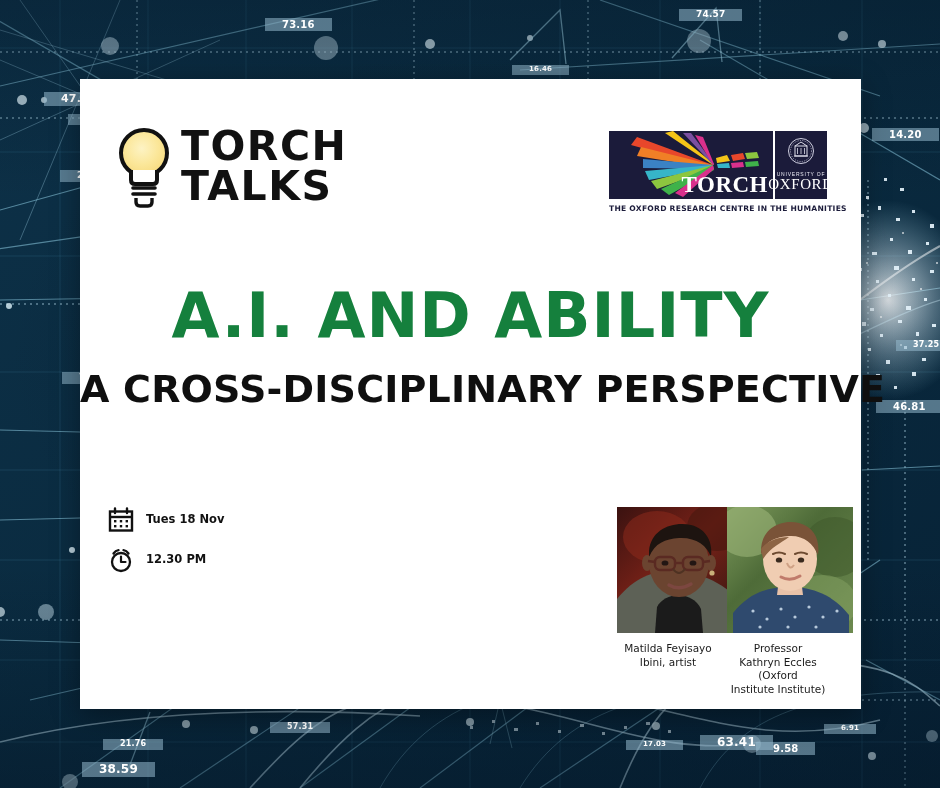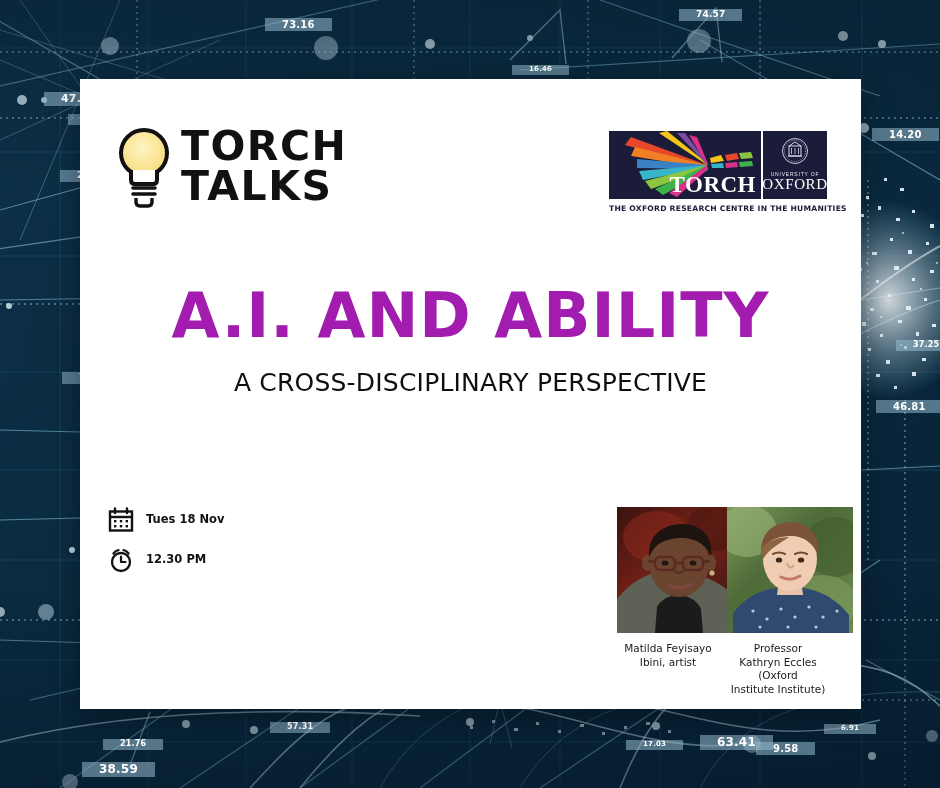--- a/index.html
+++ b/index.html
@@ -67,21 +67,21 @@
 
   
   .logo-block { position: absolute; right: 34px; top: 52px; width: 218px; }
   .logo-bars { display: flex; height: 68px; }
   .logo-torch {
     position: relative; flex: 1 1 auto; background: #1b1b3a;
     overflow: hidden;
   }
   .logo-div { width: 2px; background: #ffffff; }
   .logo-ox {
-    position: relative; width: 64px; background: #1b1b3a;
+    position: relative; width: 52px; background: #1b1b3a;
     display: flex; flex-direction: column;
     align-items: center; justify-content: center;
   }
   .torch-word {
     position: absolute; right: 5px; bottom: 3px;
     color: #ffffff;
     font-family: "Liberation Serif", serif;
     font-weight: 700;
     font-size: 23px;
     letter-spacing: 0.5px;
@@ -107,30 +107,30 @@
   }
 
   
   .title-main {
     position: absolute; left: 0; right: 0; top: 206px;
     text-align: center;
     font-family: "DejaVu Sans", sans-serif;
     font-weight: 700;
     font-size: 62px;
     letter-spacing: 1px;
-    color: #a21caf;
+    color: #15803d;
     line-height: 1;
     white-space: nowrap;
   }
   .title-sub {
     position: absolute; left: 0; right: 0; top: 291px;
     text-align: center;
     font-family: "DejaVu Sans", sans-serif;
-    font-weight: 400;
-    font-size: 25px;
+    font-weight: 700;
+    font-size: 38px;
     letter-spacing: 0.2px;
     color: #0f0f0f;
     line-height: 1;
     white-space: nowrap;
   }
 
   
   .details { position: absolute; left: 28px; top: 428px; width: 300px; }
   .detail-row { display: flex; align-items: flex-start; margin-bottom: 14px; }
   .detail-row:last-child { margin-bottom: 0; }

